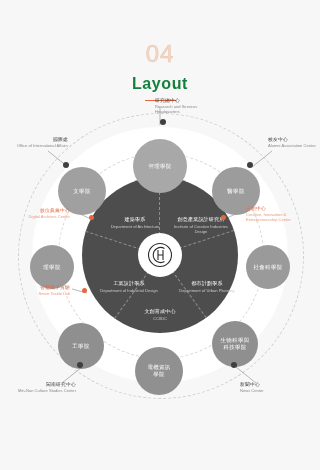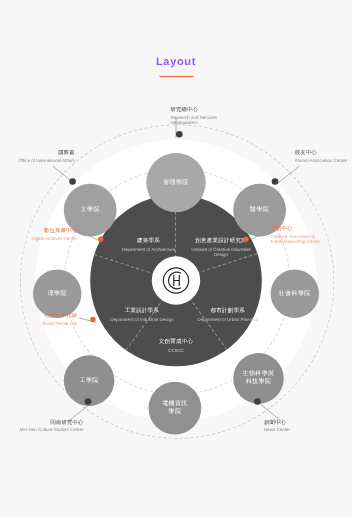--- a/index.html
+++ b/index.html
@@ -14,21 +14,21 @@
 
   
   .header{position:absolute;left:0;right:0;top:42px;text-align:center;}
   .num{
     font-size:24px;line-height:24px;font-weight:400;
     color:#f2d6c6;letter-spacing:1px;
     -webkit-text-stroke:0.6px #eec8b4;
   }
   .title{
     margin-top:9px;
-    font-size:10px;font-weight:bold;color:#8b5cf6;letter-spacing:.6px;
+    font-size:16px;font-weight:bold;color:#15803d;letter-spacing:.6px;
   }
   .rule{
     margin:7px auto 0;width:31px;height:1.4px;background:#e8663c;
   }
 
   
   .stage{position:absolute;left:0;top:95px;width:320px;height:320px;}
   .c{position:absolute;border-radius:50%;}
 
   
@@ -93,20 +93,21 @@
   .dot.orange{background:#e8663c;width:5px;height:5px;}
 
   svg.lines{position:absolute;left:0;top:0;width:320px;height:320px;overflow:visible;}
 </style>
 </head>
 <body>
 
 <div class="slide">
 
   <div class="header">
+    <div class="num">04</div>
     <div class="title">Layout</div>
     <div class="rule"></div>
   </div>
 
   <div class="stage">
 
     <div class="c ring-dash"></div>
     <div class="c ring-white"></div>
     <div class="c ring-dash-in"></div>
 

